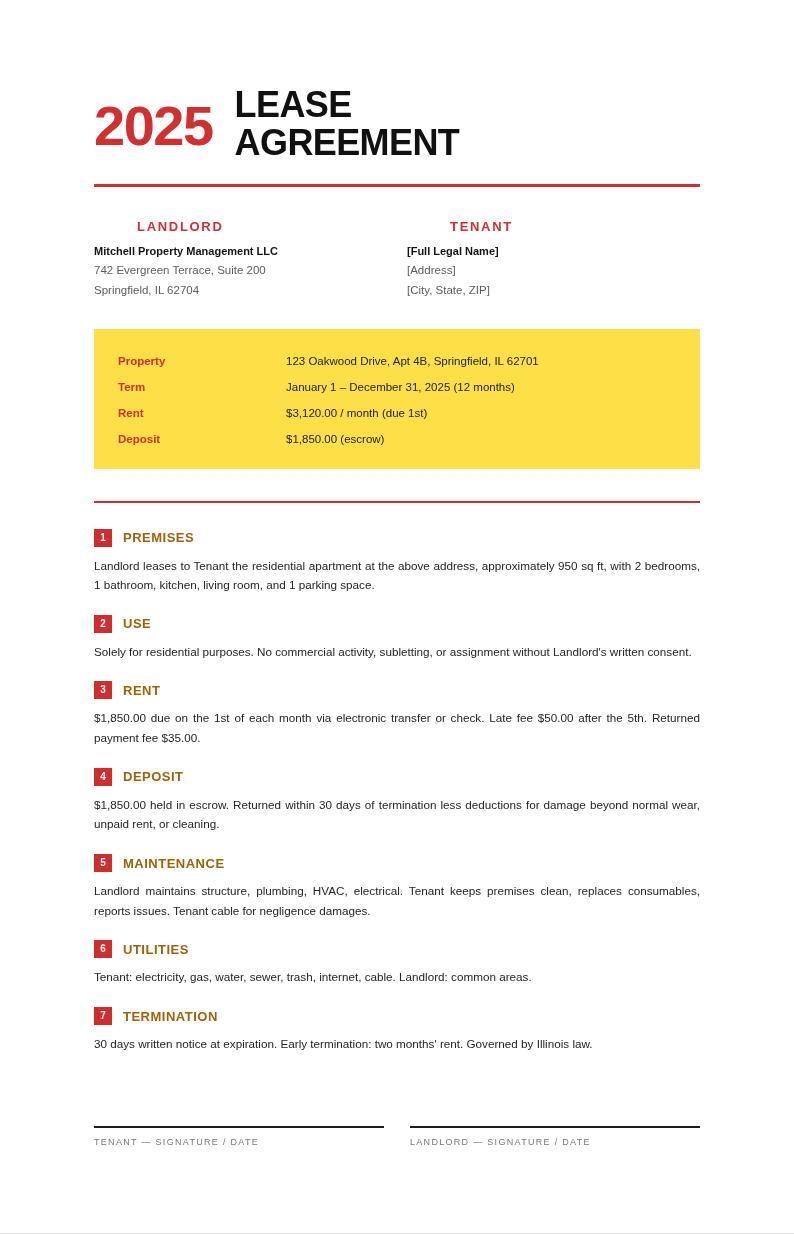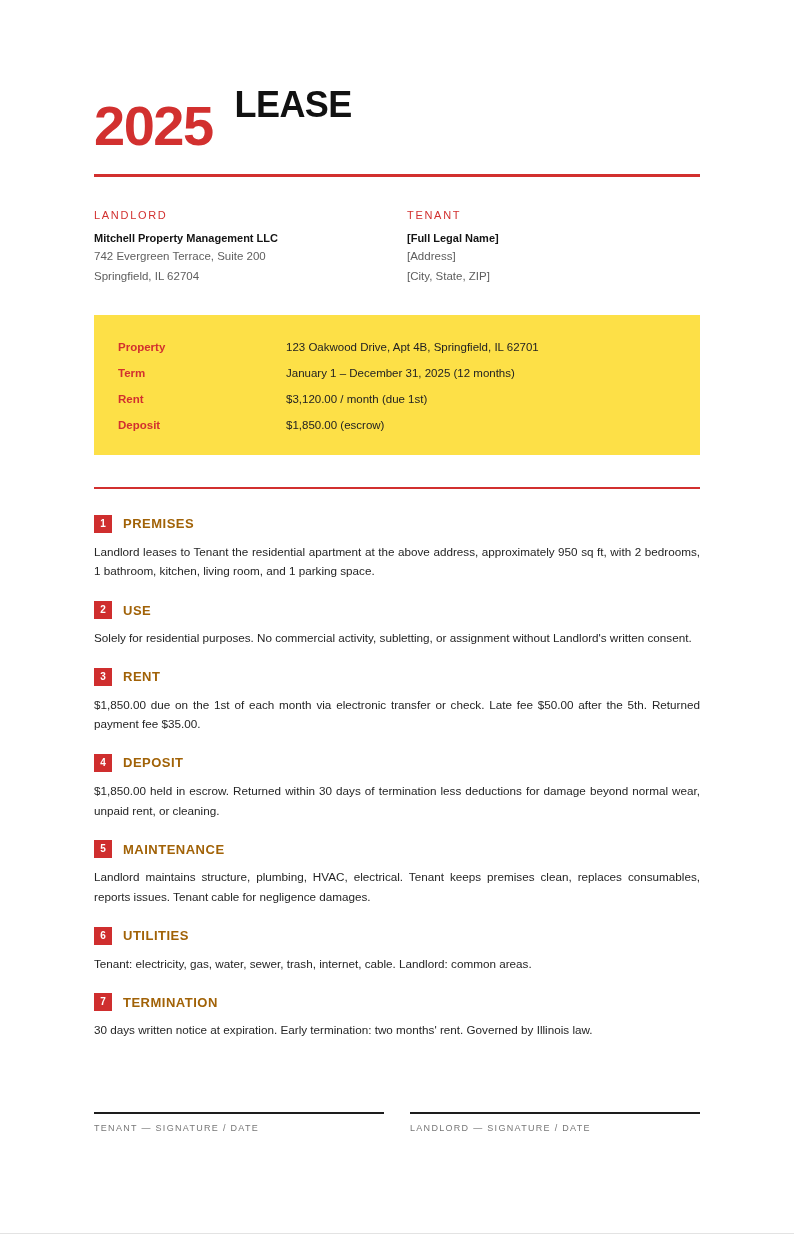--- a/index.html
+++ b/index.html
@@ -57,25 +57,26 @@
   }
 
   
   .parties {
     margin-top: 32px;
     display: flex;
   }
   .party { width: 50%; }
   .party.tenant { padding-left: 20px; }
   .party-label {
-    font-size: 11px;
-    font-weight: 400;
+    font-size: 13px;
+    font-weight: 700;
     letter-spacing: 1.7px;
     color: #d2302f;
     text-transform: uppercase;
+    margin-left: 43px;
   }
   .party-name {
     margin-top: 10px;
     font-size: 11px;
     font-weight: 700;
     color: #141414;
     line-height: 1.35;
   }
   .party-line {
     margin-top: 3px;
@@ -173,20 +174,21 @@
 </head>
 <body>
 
 <div class="page">
   <div class="content">
 
     <div class="masthead">
       <div class="year">2025</div>
       <div class="doc-title">
         <span class="line1">LEASE</span>
+        <span class="line2">AGREEMENT</span>
       </div>
     </div>
     <div class="rule-head"></div>
 
     <div class="parties">
       <div class="party landlord">
         <div class="party-label">LANDLORD</div>
         <div class="party-name">Mitchell Property Management LLC</div>
         <div class="party-line">742 Evergreen Terrace, Suite 200</div>
         <div class="party-line">Springfield, IL 62704</div>

